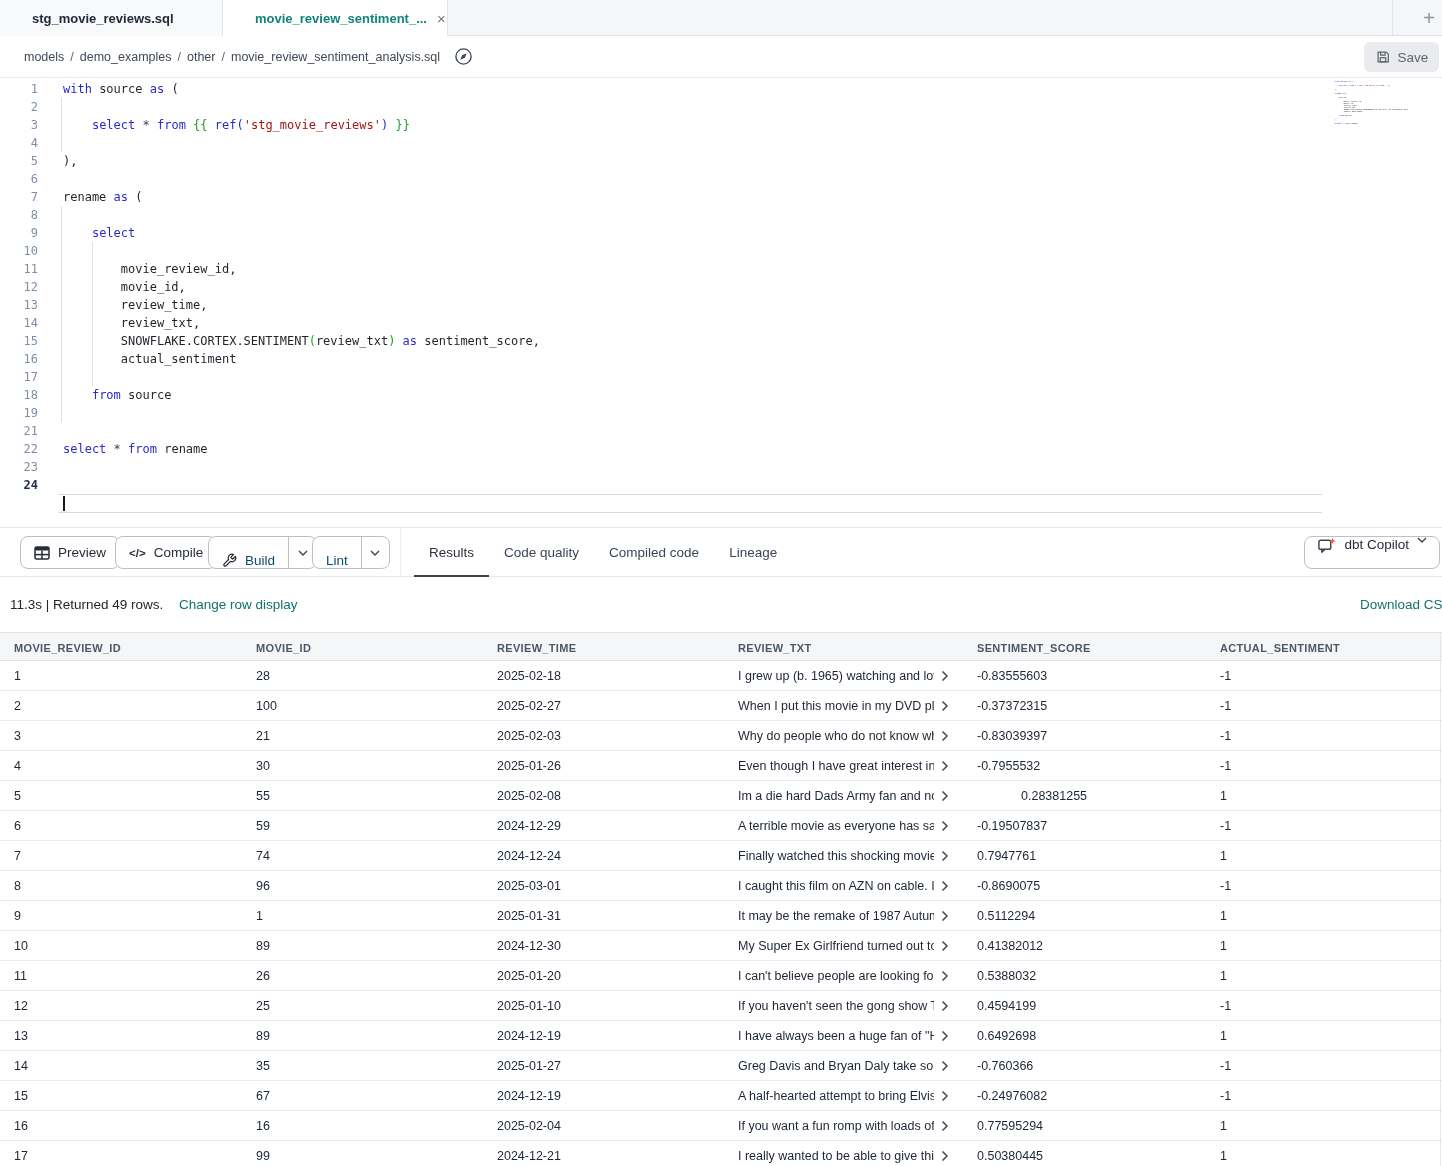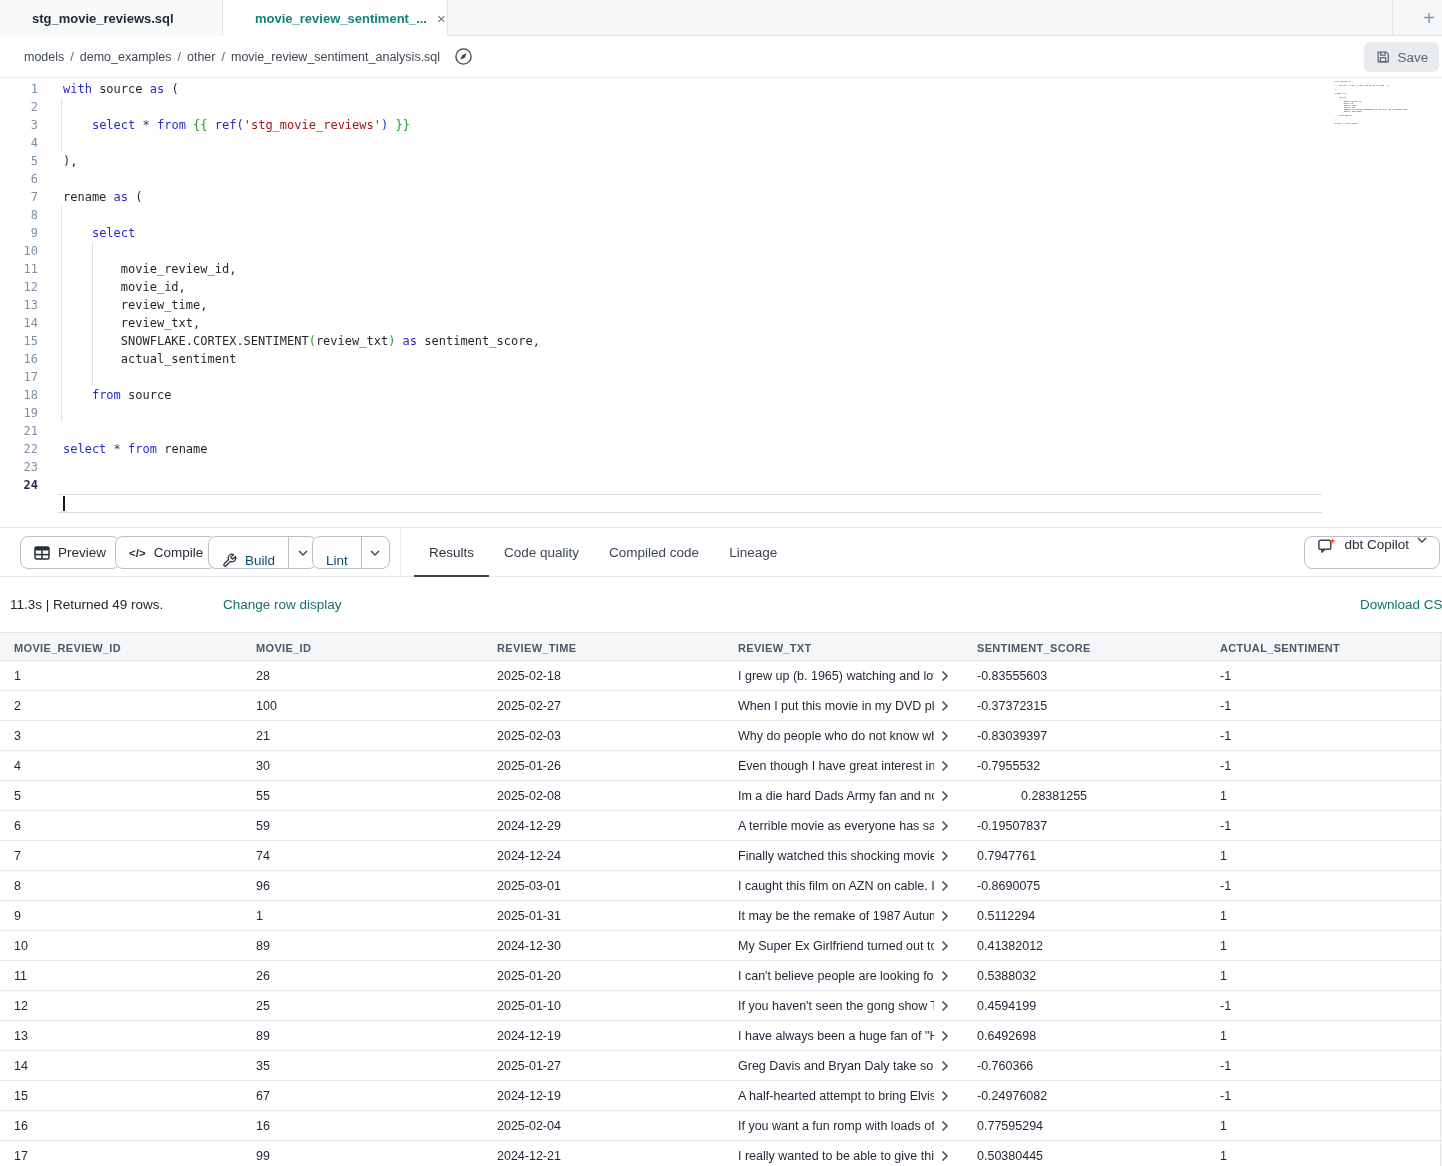--- a/index.html
+++ b/index.html
@@ -67,21 +67,21 @@
   .rtab.active{color:#2b313c;}
   .rtab.active::after{content:"";position:absolute;left:0;right:0;bottom:0;height:2.5px;background:#3c434e;}
   .copilotbtn{position:absolute;right:2px;top:8px;height:33px;border:1px solid #b9c0ca;border-radius:8px;
               background:#fff;display:flex;align-items:flex-start;gap:8px;padding:0 12px;font-size:13.5px;
               color:#262d38;font-family:inherit;cursor:pointer;}
 
   
   .statusbar{position:absolute;left:0;top:577px;width:1442px;height:55px;display:flex;align-items:center;}
   .status-summary{position:absolute;left:10px;font-size:13.5px;color:#21262e;}
   .link{font-size:13.5px;color:#13726b;cursor:pointer;}
-  .chrow{position:absolute;left:179px;margin-left:44px;}
+  .chrow{position:absolute;left:179px;}
   .dlcsv{position:absolute;left:1360px;white-space:nowrap;}
 
   
   .rtable{position:absolute;left:0;top:632px;width:1428px;bottom:0;}
   .thead{position:absolute;left:0;top:0;width:1442px;height:29px;background:#f5f6f8;
          border-top:1px solid #e0e4e8;border-bottom:1px solid #e0e4e8;box-sizing:border-box;}
   .th{position:absolute;top:0;height:29px;display:flex;align-items:center;font-size:11px;
       font-weight:700;color:#4d5866;letter-spacing:.03em;}
   .trow{position:absolute;left:0;width:1442px;height:30px;border-bottom:1px solid #e8eaed;
         box-sizing:border-box;background:#fff;}

